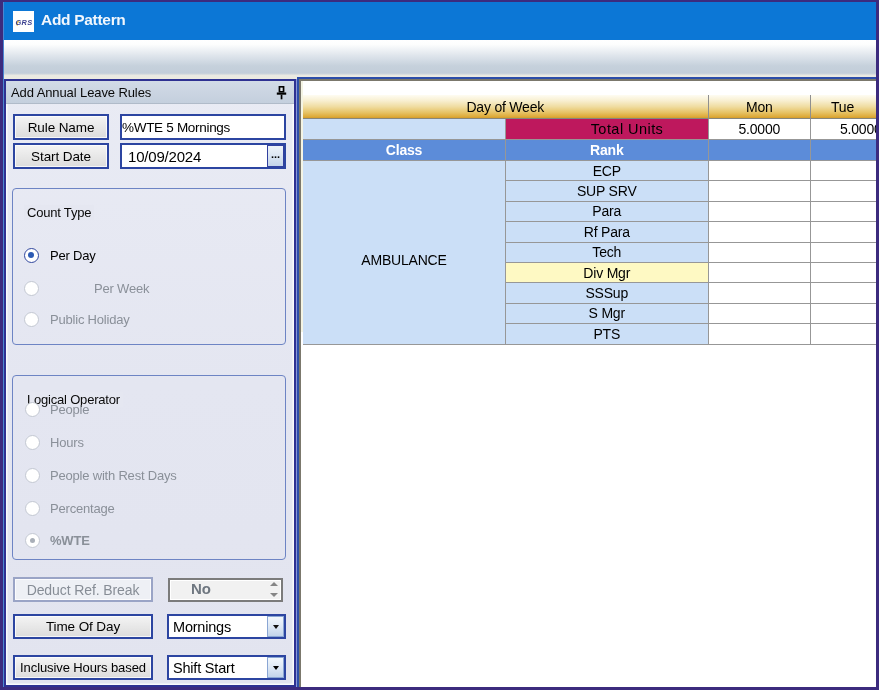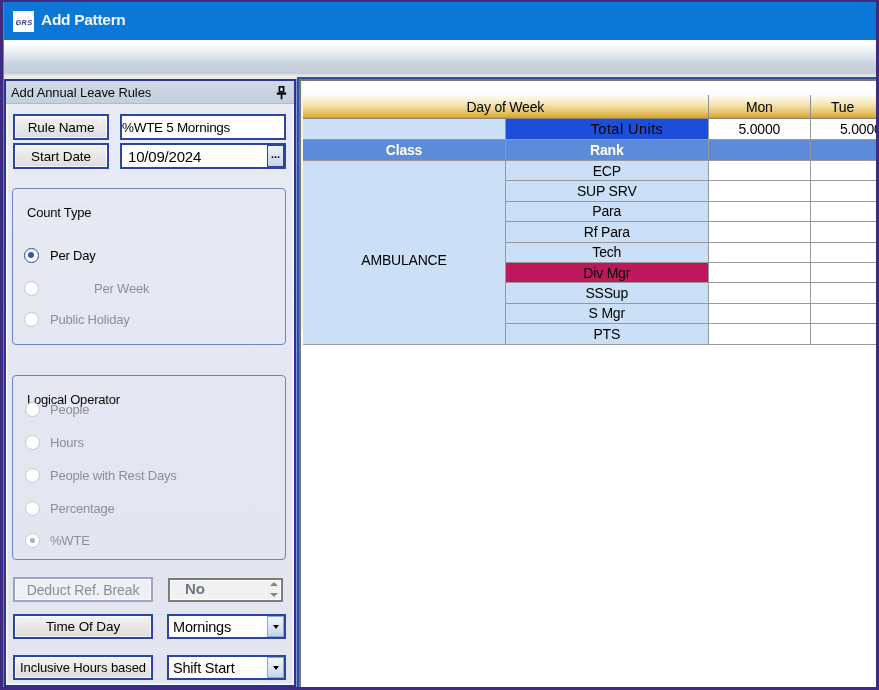--- a/index.html
+++ b/index.html
@@ -37,21 +37,21 @@
 <div class="abs" style="left:3px;top:79px;width:873px;height:608px;background:#fff;"></div>
 
 <div class="abs" style="left:297px;top:77px;width:579px;height:610px;border-left:2px solid #2c4da9;border-top:2px solid #2c4da9;background:#fff;">
  <div style="position:absolute;left:0;top:0;right:0;bottom:0;border-left:2px solid #7b786c;border-top:2px solid #7b786c;"></div>
 </div>
 <div class="abs" style="left:301px;top:81px;width:2px;height:250.5px;background:#f4f4e4;"></div>
 <div class="cell c" style="left:303px;top:81px;width:404.5px;height:24px;background:linear-gradient(180deg,#fefcf2 0%,#f8efd0 25%,#f0dda2 50%,#e7c468 75%,#dda937 95%,#d49b2a 100%);border-bottom:1px solid #86867c;">Day of Week</div>
 <div class="cell c" style="left:707.5px;top:81px;width:102.5px;height:24px;background:linear-gradient(180deg,#fefcf2 0%,#f8efd0 25%,#f0dda2 50%,#e7c468 75%,#dda937 95%,#d49b2a 100%);border-bottom:1px solid #86867c;border-left:1px solid #8f8f8f;">Mon</div>
 <div class="cell c" style="left:810px;top:81px;width:66px;height:24px;background:linear-gradient(180deg,#fefcf2 0%,#f8efd0 25%,#f0dda2 50%,#e7c468 75%,#dda937 95%,#d49b2a 100%);border-bottom:1px solid #86867c;border-left:1px solid #8f8f8f;justify-content:flex-start;padding-left:20px;">Tue</div>
 <div class="cell " style="left:303px;top:105px;width:202px;height:21px;background:#cbdff7;border-bottom:1px solid #979797;"></div>
-<div class="cell c" style="left:505px;top:105px;width:243px;height:21px;background:#1d4ed8;border-bottom:1px solid #979797;border-left:1px solid #979797;font-size:14.5px;letter-spacing:0.45px;">Total Units</div>
+<div class="cell c" style="left:505px;top:105px;width:243px;height:21px;background:#be185d;border-bottom:1px solid #979797;border-left:1px solid #979797;font-size:14.5px;letter-spacing:0.45px;">Total Units</div>
 <div class="cell c" style="left:707.5px;top:105px;width:102.5px;height:21px;background:#fff;border-bottom:1px solid #979797;border-left:1px solid #979797;">5.0000</div>
 <div class="cell c" style="left:810px;top:105px;width:66px;height:21px;background:#fff;border-bottom:1px solid #979797;border-left:1px solid #979797;justify-content:flex-start;padding-left:29px;">5.0000</div>
 <div class="cell c w" style="left:303px;top:126px;width:202px;height:21px;background:#5c8cd9;border-bottom:1px solid #979797;">Class</div>
 <div class="cell c w" style="left:505px;top:126px;width:202.5px;height:21px;background:#5c8cd9;border-bottom:1px solid #979797;border-left:1px solid #979797;">Rank</div>
 <div class="cell " style="left:707.5px;top:126px;width:102.5px;height:21px;background:#5c8cd9;border-bottom:1px solid #979797;border-left:1px solid #979797;"></div>
 <div class="cell " style="left:810px;top:126px;width:66px;height:21px;background:#5c8cd9;border-bottom:1px solid #979797;border-left:1px solid #979797;"></div>
 <div class="cell c" style="left:303px;top:147px;width:202px;height:183.59999999999997px;background:#cbdff7;border-bottom:1px solid #979797;padding-top:15px;">AMBULANCE</div>
 <div class="cell c" style="left:505px;top:147.0px;width:202.5px;height:20.400000000000006px;background:#cbdff7;border-bottom:1px solid #979797;border-left:1px solid #979797;">ECP</div>
 <div class="cell " style="left:707.5px;top:147.0px;width:102.5px;height:20.400000000000006px;background:#fff;border-bottom:1px solid #979797;border-left:1px solid #979797;"></div>
 <div class="cell " style="left:810px;top:147.0px;width:66px;height:20.400000000000006px;background:#fff;border-bottom:1px solid #979797;border-left:1px solid #979797;"></div>
@@ -60,21 +60,21 @@
 <div class="cell " style="left:810px;top:167.4px;width:66px;height:20.400000000000006px;background:#fff;border-bottom:1px solid #979797;border-left:1px solid #979797;"></div>
 <div class="cell c" style="left:505px;top:187.8px;width:202.5px;height:20.400000000000006px;background:#cbdff7;border-bottom:1px solid #979797;border-left:1px solid #979797;">Para</div>
 <div class="cell " style="left:707.5px;top:187.8px;width:102.5px;height:20.400000000000006px;background:#fff;border-bottom:1px solid #979797;border-left:1px solid #979797;"></div>
 <div class="cell " style="left:810px;top:187.8px;width:66px;height:20.400000000000006px;background:#fff;border-bottom:1px solid #979797;border-left:1px solid #979797;"></div>
 <div class="cell c" style="left:505px;top:208.20000000000002px;width:202.5px;height:20.400000000000006px;background:#cbdff7;border-bottom:1px solid #979797;border-left:1px solid #979797;">Rf Para</div>
 <div class="cell " style="left:707.5px;top:208.20000000000002px;width:102.5px;height:20.400000000000006px;background:#fff;border-bottom:1px solid #979797;border-left:1px solid #979797;"></div>
 <div class="cell " style="left:810px;top:208.20000000000002px;width:66px;height:20.400000000000006px;background:#fff;border-bottom:1px solid #979797;border-left:1px solid #979797;"></div>
 <div class="cell c" style="left:505px;top:228.60000000000002px;width:202.5px;height:20.400000000000006px;background:#cbdff7;border-bottom:1px solid #979797;border-left:1px solid #979797;">Tech</div>
 <div class="cell " style="left:707.5px;top:228.60000000000002px;width:102.5px;height:20.400000000000006px;background:#fff;border-bottom:1px solid #979797;border-left:1px solid #979797;"></div>
 <div class="cell " style="left:810px;top:228.60000000000002px;width:66px;height:20.400000000000006px;background:#fff;border-bottom:1px solid #979797;border-left:1px solid #979797;"></div>
-<div class="cell c" style="left:505px;top:249.00000000000003px;width:202.5px;height:20.400000000000006px;background:#be185d;border-bottom:1px solid #979797;border-left:1px solid #979797;">Div Mgr</div>
+<div class="cell c" style="left:505px;top:249.00000000000003px;width:202.5px;height:20.400000000000006px;background:#fef9c3;border-bottom:1px solid #979797;border-left:1px solid #979797;">Div Mgr</div>
 <div class="cell " style="left:707.5px;top:249.00000000000003px;width:102.5px;height:20.400000000000006px;background:#fff;border-bottom:1px solid #979797;border-left:1px solid #979797;"></div>
 <div class="cell " style="left:810px;top:249.00000000000003px;width:66px;height:20.400000000000006px;background:#fff;border-bottom:1px solid #979797;border-left:1px solid #979797;"></div>
 <div class="cell c" style="left:505px;top:269.40000000000003px;width:202.5px;height:20.399999999999977px;background:#cbdff7;border-bottom:1px solid #979797;border-left:1px solid #979797;">SSSup</div>
 <div class="cell " style="left:707.5px;top:269.40000000000003px;width:102.5px;height:20.399999999999977px;background:#fff;border-bottom:1px solid #979797;border-left:1px solid #979797;"></div>
 <div class="cell " style="left:810px;top:269.40000000000003px;width:66px;height:20.399999999999977px;background:#fff;border-bottom:1px solid #979797;border-left:1px solid #979797;"></div>
 <div class="cell c" style="left:505px;top:289.8px;width:202.5px;height:20.399999999999977px;background:#cbdff7;border-bottom:1px solid #979797;border-left:1px solid #979797;">S Mgr</div>
 <div class="cell " style="left:707.5px;top:289.8px;width:102.5px;height:20.399999999999977px;background:#fff;border-bottom:1px solid #979797;border-left:1px solid #979797;"></div>
 <div class="cell " style="left:810px;top:289.8px;width:66px;height:20.399999999999977px;background:#fff;border-bottom:1px solid #979797;border-left:1px solid #979797;"></div>
 <div class="cell c" style="left:505px;top:310.2px;width:202.5px;height:20.399999999999977px;background:#cbdff7;border-bottom:1px solid #979797;border-left:1px solid #979797;">PTS</div>
 <div class="cell " style="left:707.5px;top:310.2px;width:102.5px;height:20.399999999999977px;background:#fff;border-bottom:1px solid #979797;border-left:1px solid #979797;"></div>
@@ -120,24 +120,24 @@
     <div class="dot" style="background:#a9afb8;width:5px;height:5px;"></div>
   </div>
 
 <div class="rlab blk" style="left:50px;top:248px;">Per Day</div>
 <div class="rlab gry" style="left:50px;top:281px;margin-left:44px;">Per Week</div>
 <div class="rlab gry" style="left:50px;top:312px;">Public Holiday</div>
 <div class="rlab gry" style="left:50px;top:402px;">People</div>
 <div class="rlab gry" style="left:50px;top:435px;">Hours</div>
 <div class="rlab gry" style="left:50px;top:468px;">People with Rest Days</div>
 <div class="rlab gry" style="left:50px;top:501px;">Percentage</div>
-<div class="rlab gry" style="left:50px;top:533px;">%WTE</div>
+<div class="rlab gry" style="left:50px;top:533px;font-weight:bold;">%WTE</div>
 
 <div class="abs btn" style="left:13px;top:577px;width:140px;height:25px;border-color:#9aa4c6;background:#eef0f5;color:#878d96;font-size:14px;">Deduct Ref. Break</div>
-<div class="abs" style="left:168px;top:578px;width:115px;height:24px;border:2px solid #7b7b7b;background:#f1f1f1;box-shadow:inset 0 0 0 1px #fff;display:flex;align-items:center;padding-left:15px;font-size:15px;font-weight:bold;color:#6f7780;padding-bottom:3px;">No</div>
+<div class="abs" style="left:168px;top:578px;width:115px;height:24px;border:2px solid #7b7b7b;background:#f1f1f1;box-shadow:inset 0 0 0 1px #fff;display:flex;align-items:center;padding-left:21px;font-size:15px;font-weight:bold;color:#6f7780;padding-bottom:3px;">No</div>
 <div class="abs" style="left:270px;top:582px;width:0;height:0;border-left:4px solid transparent;border-right:4px solid transparent;border-bottom:4.5px solid #858585;"></div>
 <div class="abs" style="left:270px;top:593px;width:0;height:0;border-left:4px solid transparent;border-right:4px solid transparent;border-top:4.5px solid #858585;"></div>
 
 <div class="btn" style="left:13px;top:614px;width:140px;height:25px;">Time Of Day</div>
 <div class="abs" style="left:167px;top:614px;width:119px;height:25px;border:2px solid #2c45a1;background:#fff;display:flex;align-items:center;padding-left:4px;font-size:14.5px;letter-spacing:-0.2px;color:#000;">Mornings</div>
 <div class="abs" style="left:267px;top:616px;width:17px;height:21px;border:1px solid #8aa6d4;background:linear-gradient(180deg,#f2f7fc 0%,#e0eaf6 45%,#c2d4ea 100%);display:flex;align-items:center;justify-content:center;">
   <div style="width:0;height:0;border-left:3.5px solid transparent;border-right:3.5px solid transparent;border-top:4.5px solid #111;"></div>
 </div>
 
 <div class="btn" style="left:13px;top:655px;width:140px;height:25px;font-size:13px;">Inclusive Hours based</div>

